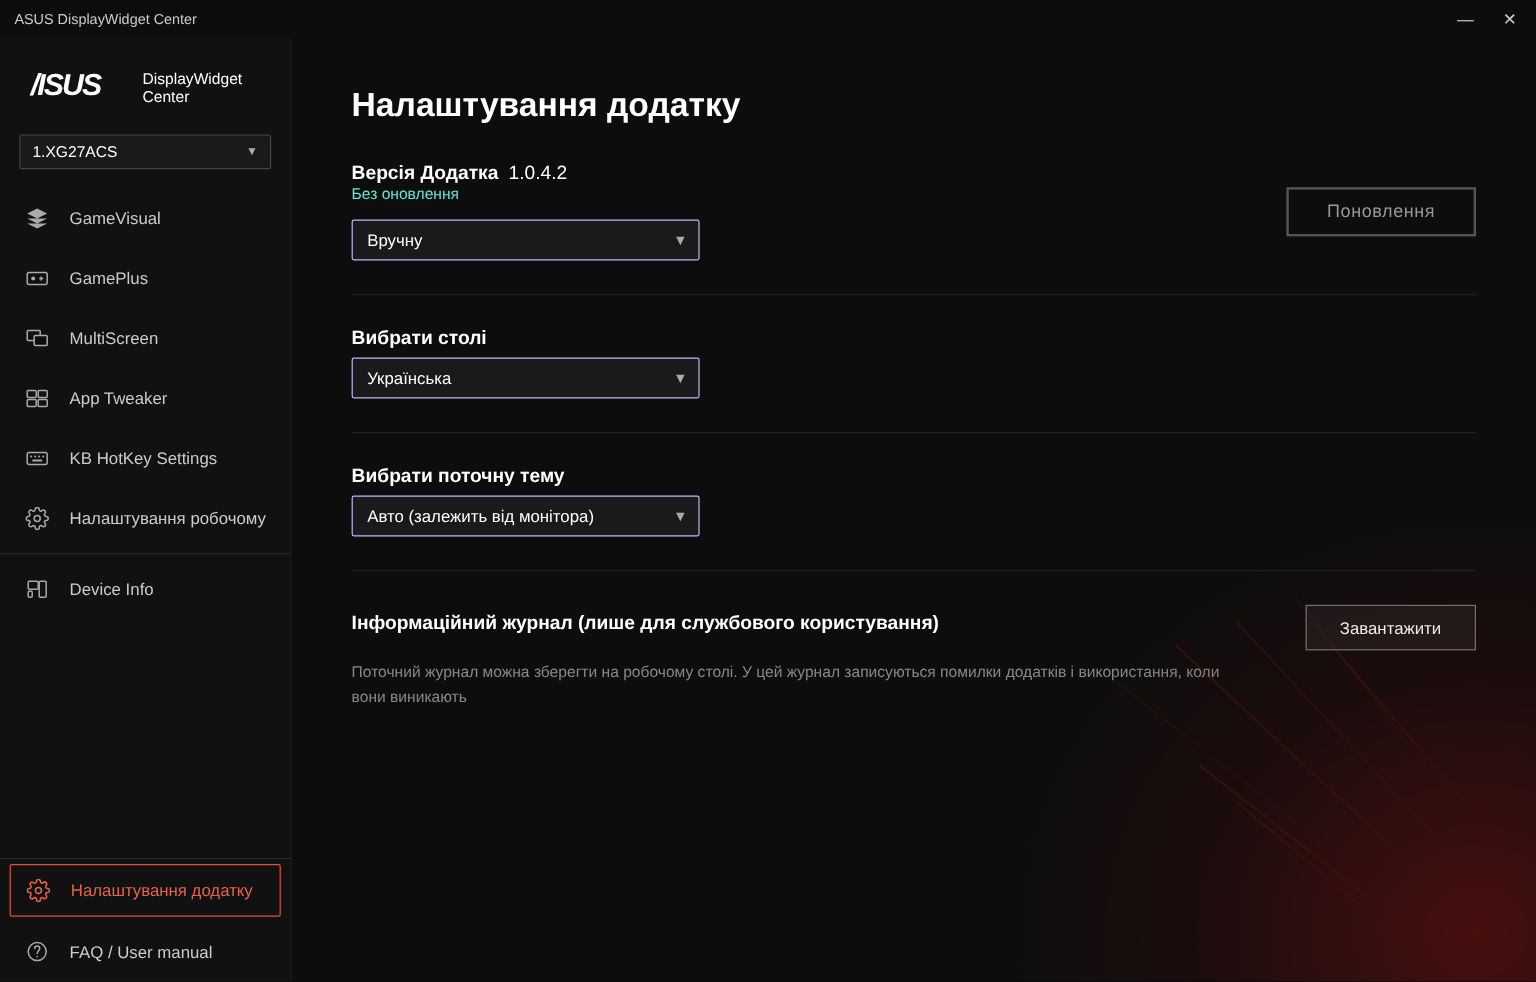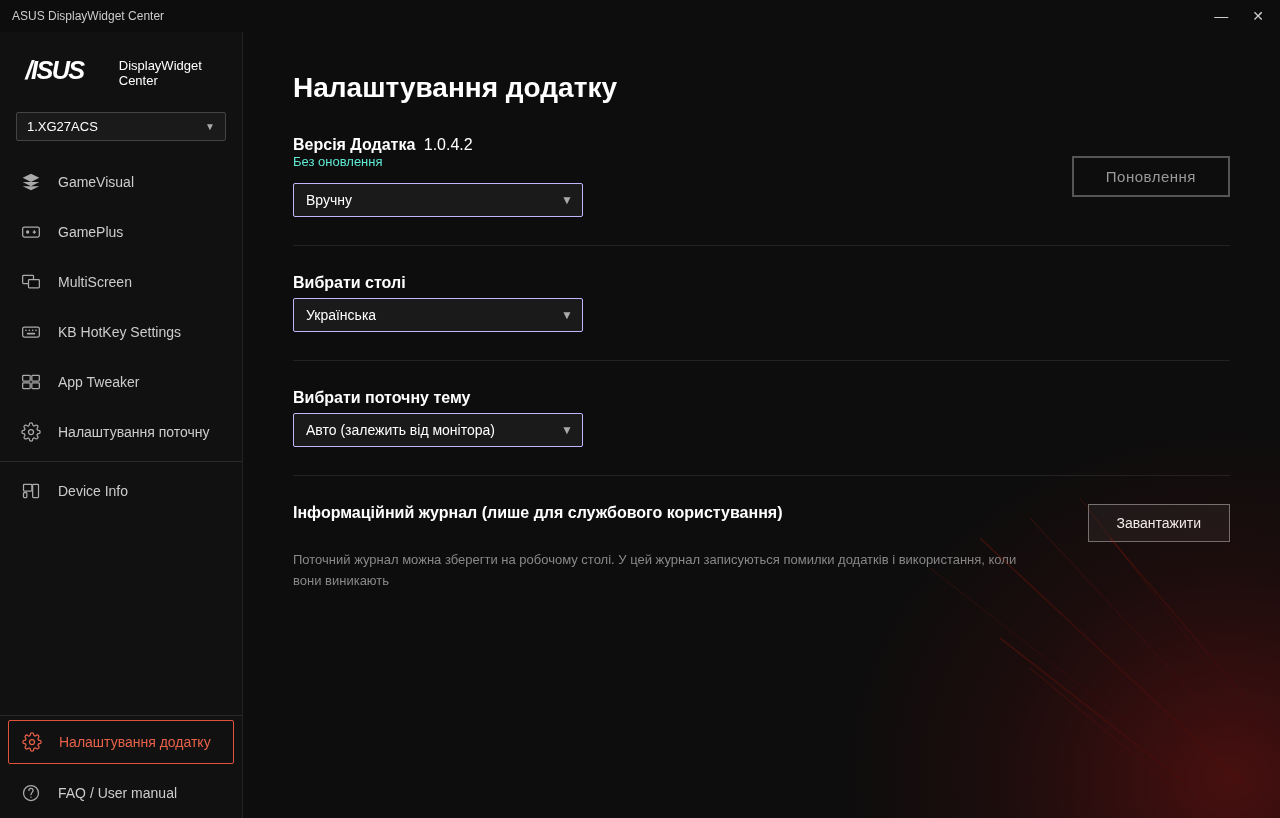--- a/index.html
+++ b/index.html
@@ -196,21 +196,21 @@
       border-bottom: 1px solid #222;
       padding-bottom: 28px;
       margin-bottom: 28px;
     }
     .settings-section:last-child {
       border-bottom: none;
     }
 
     .section-header-row {
       display: flex;
-      align-items: flex-start;
+      align-items: center;
       justify-content: space-between;
       margin-bottom: 8px;
     }
 
     .section-title {
       font-size: 16px;
       font-weight: 600;
       color: #ffffff;
       margin-bottom: 6px;
     }
@@ -353,51 +353,51 @@
           <rect x="2" y="4" width="13" height="10" rx="1" stroke="#aaa" stroke-width="1.5" fill="none"></rect>
           <rect x="9" y="9" width="13" height="10" rx="1" stroke="#aaa" stroke-width="1.5" fill="#0d0d0d"></rect>
         </svg>
       </div>
       <span>MultiScreen</span>
     </div>
 
     <div class="nav-item">
       <div class="nav-icon">
         <svg class="nav-svg" viewBox="0 0 24 24" xmlns="http://www.w3.org/2000/svg">
+          <rect x="2" y="4" width="9" height="7" rx="1" stroke="#aaa" stroke-width="1.5" fill="none"></rect>
+          <rect x="13" y="4" width="9" height="7" rx="1" stroke="#aaa" stroke-width="1.5" fill="none"></rect>
+          <rect x="2" y="13" width="9" height="7" rx="1" stroke="#aaa" stroke-width="1.5" fill="none"></rect>
+          <rect x="13" y="13" width="9" height="7" rx="1" stroke="#aaa" stroke-width="1.5" fill="none"></rect>
+        </svg>
+      </div>
+      <span>App Tweaker</span>
+    </div>
+
+    <div class="nav-item">
+      <div class="nav-icon">
+        <svg class="nav-svg" viewBox="0 0 24 24" xmlns="http://www.w3.org/2000/svg">
           <rect x="2" y="6" width="20" height="12" rx="2" stroke="#aaa" stroke-width="1.5" fill="none"></rect>
           <line x1="6" y1="10" x2="6" y2="10" stroke="#aaa" stroke-width="2" stroke-linecap="round"></line>
           <line x1="10" y1="10" x2="10" y2="10" stroke="#aaa" stroke-width="2" stroke-linecap="round"></line>
           <line x1="14" y1="10" x2="14" y2="10" stroke="#aaa" stroke-width="2" stroke-linecap="round"></line>
           <line x1="18" y1="10" x2="18" y2="10" stroke="#aaa" stroke-width="2" stroke-linecap="round"></line>
           <line x1="8" y1="14" x2="16" y2="14" stroke="#aaa" stroke-width="2" stroke-linecap="round"></line>
         </svg>
       </div>
       <span>KB HotKey Settings</span>
     </div>
 
     <div class="nav-item">
       <div class="nav-icon">
         <svg class="nav-svg" viewBox="0 0 24 24" xmlns="http://www.w3.org/2000/svg">
-          <rect x="2" y="4" width="9" height="7" rx="1" stroke="#aaa" stroke-width="1.5" fill="none"></rect>
-          <rect x="13" y="4" width="9" height="7" rx="1" stroke="#aaa" stroke-width="1.5" fill="none"></rect>
-          <rect x="2" y="13" width="9" height="7" rx="1" stroke="#aaa" stroke-width="1.5" fill="none"></rect>
-          <rect x="13" y="13" width="9" height="7" rx="1" stroke="#aaa" stroke-width="1.5" fill="none"></rect>
-        </svg>
-      </div>
-      <span>App Tweaker</span>
-    </div>
-
-    <div class="nav-item">
-      <div class="nav-icon">
-        <svg class="nav-svg" viewBox="0 0 24 24" xmlns="http://www.w3.org/2000/svg">
           <path d="M12 15a3 3 0 100-6 3 3 0 000 6z" stroke="#aaa" stroke-width="1.5" fill="none"></path>
           <path d="M19.4 15a1.65 1.65 0 00.33 1.82l.06.06a2 2 0 010 2.83 2 2 0 01-2.83 0l-.06-.06a1.65 1.65 0 00-1.82-.33 1.65 1.65 0 00-1 1.51V21a2 2 0 01-4 0v-.09A1.65 1.65 0 009 19.4a1.65 1.65 0 00-1.82.33l-.06.06a2 2 0 01-2.83 0 2 2 0 010-2.83l.06-.06A1.65 1.65 0 004.68 15a1.65 1.65 0 00-1.51-1H3a2 2 0 010-4h.09A1.65 1.65 0 004.6 9a1.65 1.65 0 00-.33-1.82l-.06-.06a2 2 0 010-2.83 2 2 0 012.83 0l.06.06A1.65 1.65 0 009 4.68a1.65 1.65 0 001-1.51V3a2 2 0 014 0v.09a1.65 1.65 0 001 1.51 1.65 1.65 0 001.82-.33l.06-.06a2 2 0 012.83 0 2 2 0 010 2.83l-.06.06A1.65 1.65 0 0019.4 9a1.65 1.65 0 001.51 1H21a2 2 0 010 4h-.09a1.65 1.65 0 00-1.51 1z" stroke="#aaa" stroke-width="1.5" fill="none"></path>
         </svg>
       </div>
-      <span>Налаштування поточну</span>
+      <span>Налаштування робочому</span>
     </div>
 
     <div class="nav-divider"></div>
 
     <div class="nav-item">
       <div class="nav-icon">
         <svg class="nav-svg" viewBox="0 0 24 24" xmlns="http://www.w3.org/2000/svg">
           <rect x="3" y="4" width="10" height="8" rx="1" stroke="#aaa" stroke-width="1.5" fill="none"></rect>
           <rect x="3" y="14" width="4" height="6" rx="1" stroke="#aaa" stroke-width="1.5" fill="none"></rect>
           <rect x="14" y="4" width="7" height="16" rx="1" stroke="#aaa" stroke-width="1.5" fill="none"></rect>

